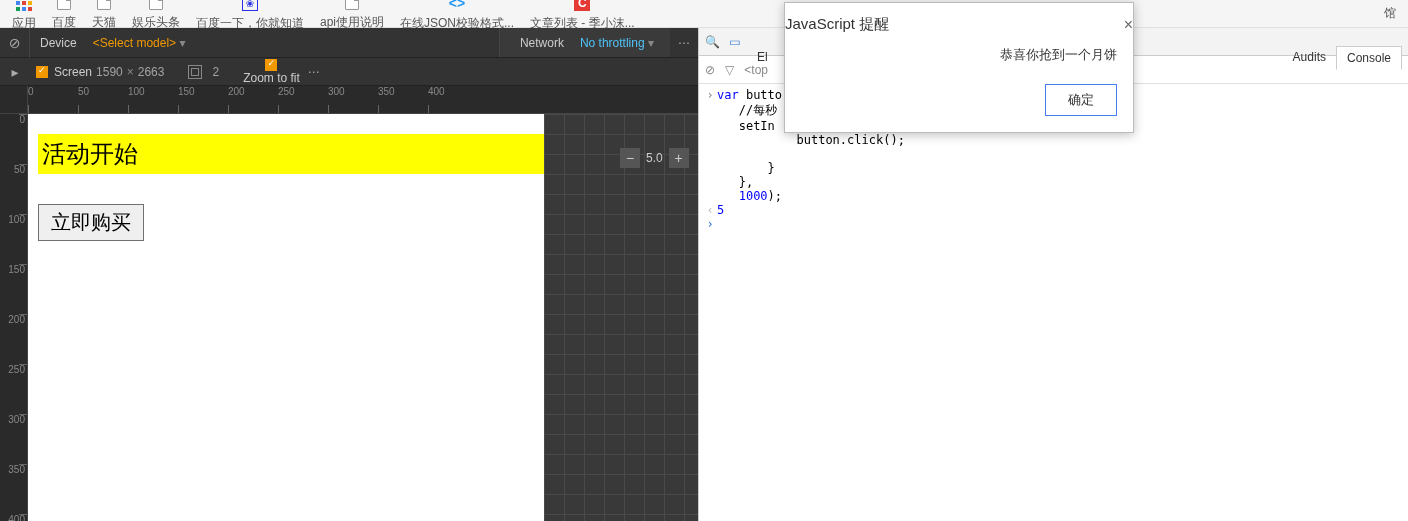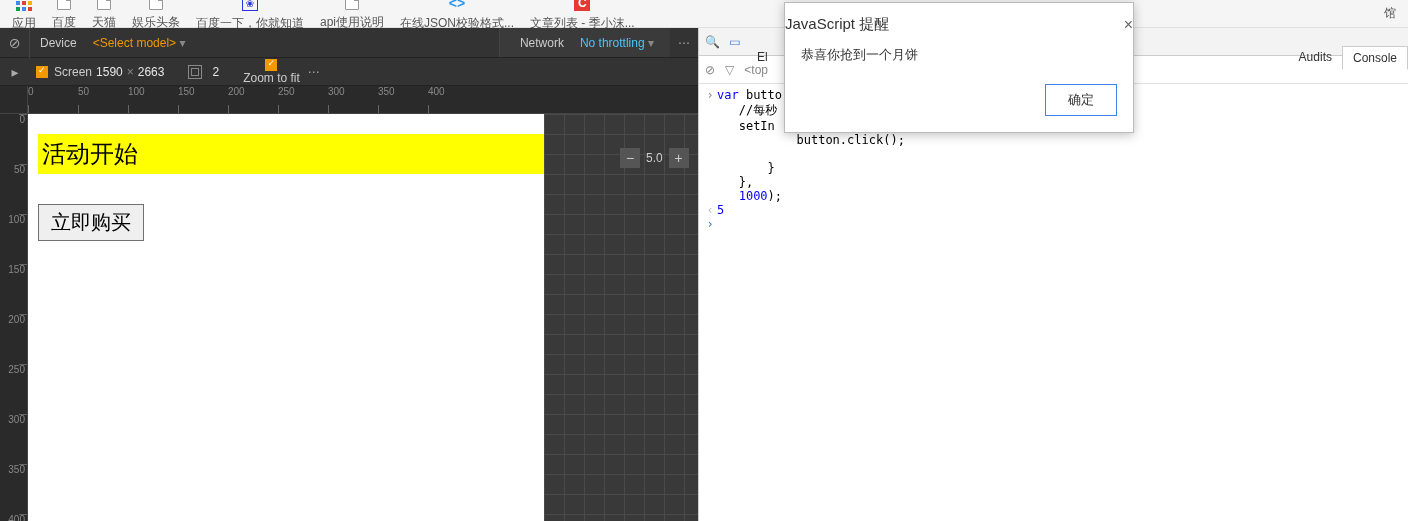--- a/index.html
+++ b/index.html
@@ -36,21 +36,21 @@
   .orange-link { color: #f29900; padding: 0 6px; cursor: pointer; }
   .dropdown-arrow { color: #888; }
   .network-section { margin-left: auto; display: flex; align-items: center; background: #3a3a3a; height: 100%; padding: 0 10px; border-left: 1px solid #444; }
   .blue-link { color: #4fc3f7; padding: 0 6px; cursor: pointer; }
   .more-icon { color: #aaa; padding: 0 8px; cursor: pointer; }
   
   .device-toolbar2 { height: 28px; background: #333; display: flex; align-items: center; border-bottom: 1px solid #222; }
   .checkbox-orange { width: 12px; height: 12px; border: 1px solid #f29900; background: #f29900; margin: 0 6px; position: relative; }
   .checkbox-orange::after { content: "✓"; color: #fff; font-size: 9px; position: absolute; top: -2px; left: 1px; }
   .screen-label { color: #ccc; }
-  .orange-num { color: #e5e5e5; padding: 0 4px; }
+  .orange-num { color: #a3a3a3; padding: 0 4px; }
   .dim-sep { color: #888; }
   .square-icon { width: 14px; height: 14px; border: 1px solid #888; margin-left: 20px; position: relative; }
   .square-icon::after { content: ""; position: absolute; width: 6px; height: 6px; border: 1px solid #888; top: 2px; left: 2px; }
   .zoom-section { display: flex; align-items: center; margin-left: 20px; flex-direction: column; }
   .ua-section { margin-left: auto; display: flex; align-items: center; background: #3a3a3a; height: 100%; padding: 0 10px; border-left: 1px solid #444; }
   .ua-label { color: #ccc; padding-right: 8px; }
   
   
   .ruler-corner { position: absolute; top: 58px; left: 0; width: 28px; height: 28px; background: #2a2a2a; border-right: 1px solid #444; border-bottom: 1px solid #444; z-index: 2; }
   .ruler-top { position: absolute; top: 58px; left: 28px; right: 0; height: 28px; background: #2a2a2a; border-bottom: 1px solid #444; display: flex; z-index: 1; }
@@ -71,39 +71,39 @@
   .zoom-controls { position: absolute; top: 120px; left: 620px; display: flex; align-items: center; gap: 6px; z-index: 3; }
   .zoom-controls button { background: #555; border: none; color: #ccc; width: 20px; height: 20px; font-size: 14px; cursor: pointer; }
   .zoom-val { color: #ccc; font-size: 12px; }
   
   
   .devtools-panel { flex: 1; display: flex; flex-direction: column; border-left: 1px solid #ccc; }
   .devtools-tabs { height: 28px; background: #f3f3f3; border-bottom: 1px solid #ccc; display: flex; align-items: center; padding: 0 4px; gap: 2px; position: relative; }
   .dt-icon { width: 20px; text-align: center; color: #555; cursor: pointer; }
   .dt-tab { padding: 4px 10px; color: #333; cursor: pointer; margin-top: 31px; }
   .dt-tab.active { background: #fff; border: 1px solid #ccc; border-bottom: 1px solid #fff; margin-bottom: -1px; }
-  .dt-tabs-right { position: absolute; right: 0; display: flex; }
+  .dt-tabs-right { position: absolute; right: 6px; display: flex; }
   
   .devtools-filter { height: 28px; border-bottom: 1px solid #e0e0e0; display: flex; align-items: center; padding: 0 6px; gap: 10px; color: #888; }
   
   .console-body { flex: 1; padding: 4px; font-family: Consolas, monospace; font-size: 12px; overflow: auto; }
   .console-line { display: flex; white-space: pre; }
   .console-caret { color: #888; width: 14px; text-align: center; }
   .console-out-caret { color: #bbb; width: 14px; text-align: center; }
   .console-prompt-caret { color: #2874d6; width: 14px; text-align: center; }
   .kw-var { color: #0000ff; }
   .kw-comment { color: #000000; }
   .kw-num { color: #0000ff; }
   .kw-text { color: #000; }
   
   
   .alert-dialog { position: absolute; top: 2px; left: 784px; width: 350px; background: #fff; border: 1px solid #bbb; box-shadow: 0 2px 10px rgba(0,0,0,0.25); z-index: 100; }
   .alert-title { padding: 12px 0 8px; font-size: 15px; color: #333; display: flex; justify-content: space-between; align-items: center; }
   .alert-close { color: #666; cursor: pointer; font-size: 16px; }
-  .alert-body { padding: 4px 16px 20px; color: #333; font-size: 13px; }
+  .alert-body { padding: 4px 16px 20px; color: #333; font-size: 13px; text-align: right; }
   .alert-footer { padding: 0 16px 16px; text-align: right; }
   .alert-ok { padding: 6px 22px; background: #fff; border: 1px solid #4480e8; color: #333; font-size: 13px; cursor: pointer; }
 </style>
 </head>
 <body>
 
 <div class="bookmarks-bar">
   <div class="bm-item">
     <div class="apps-icon">
         <span></span>

